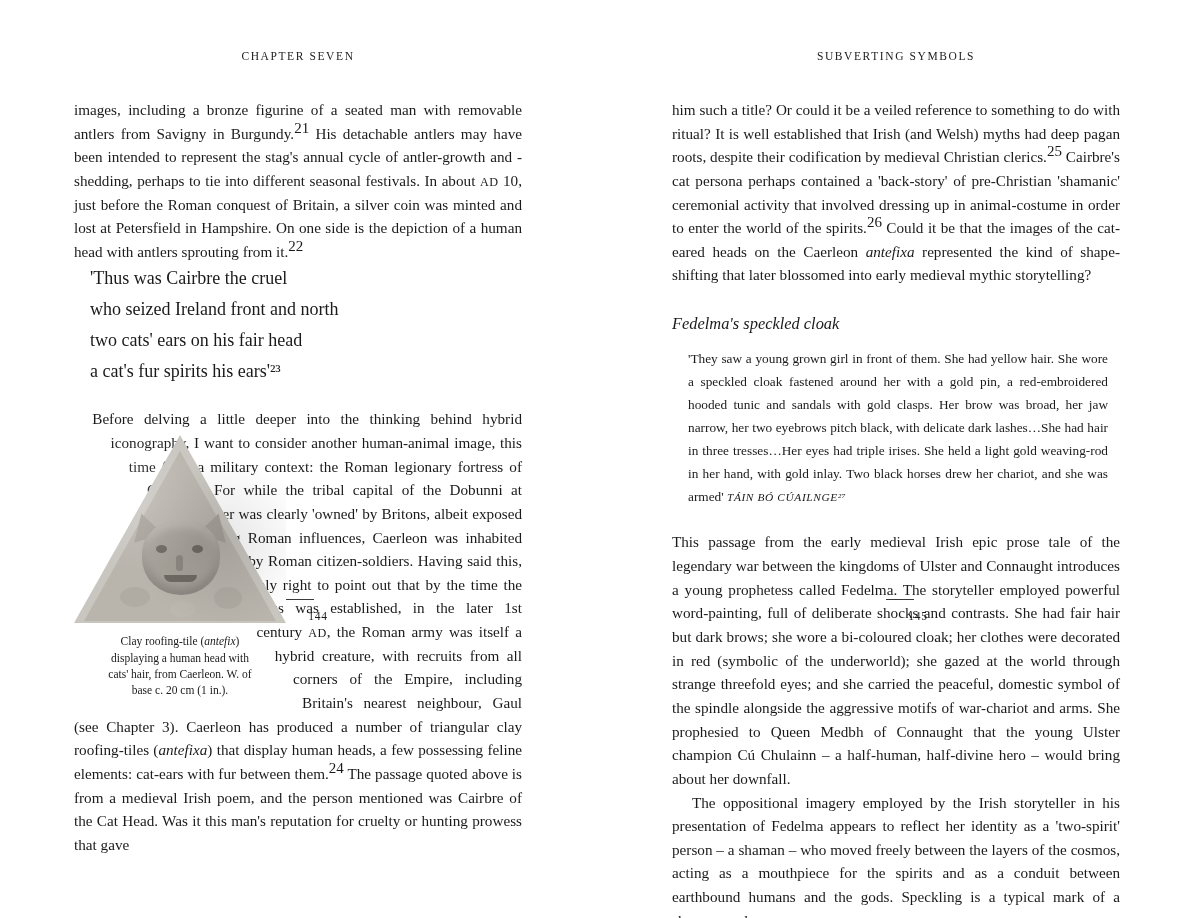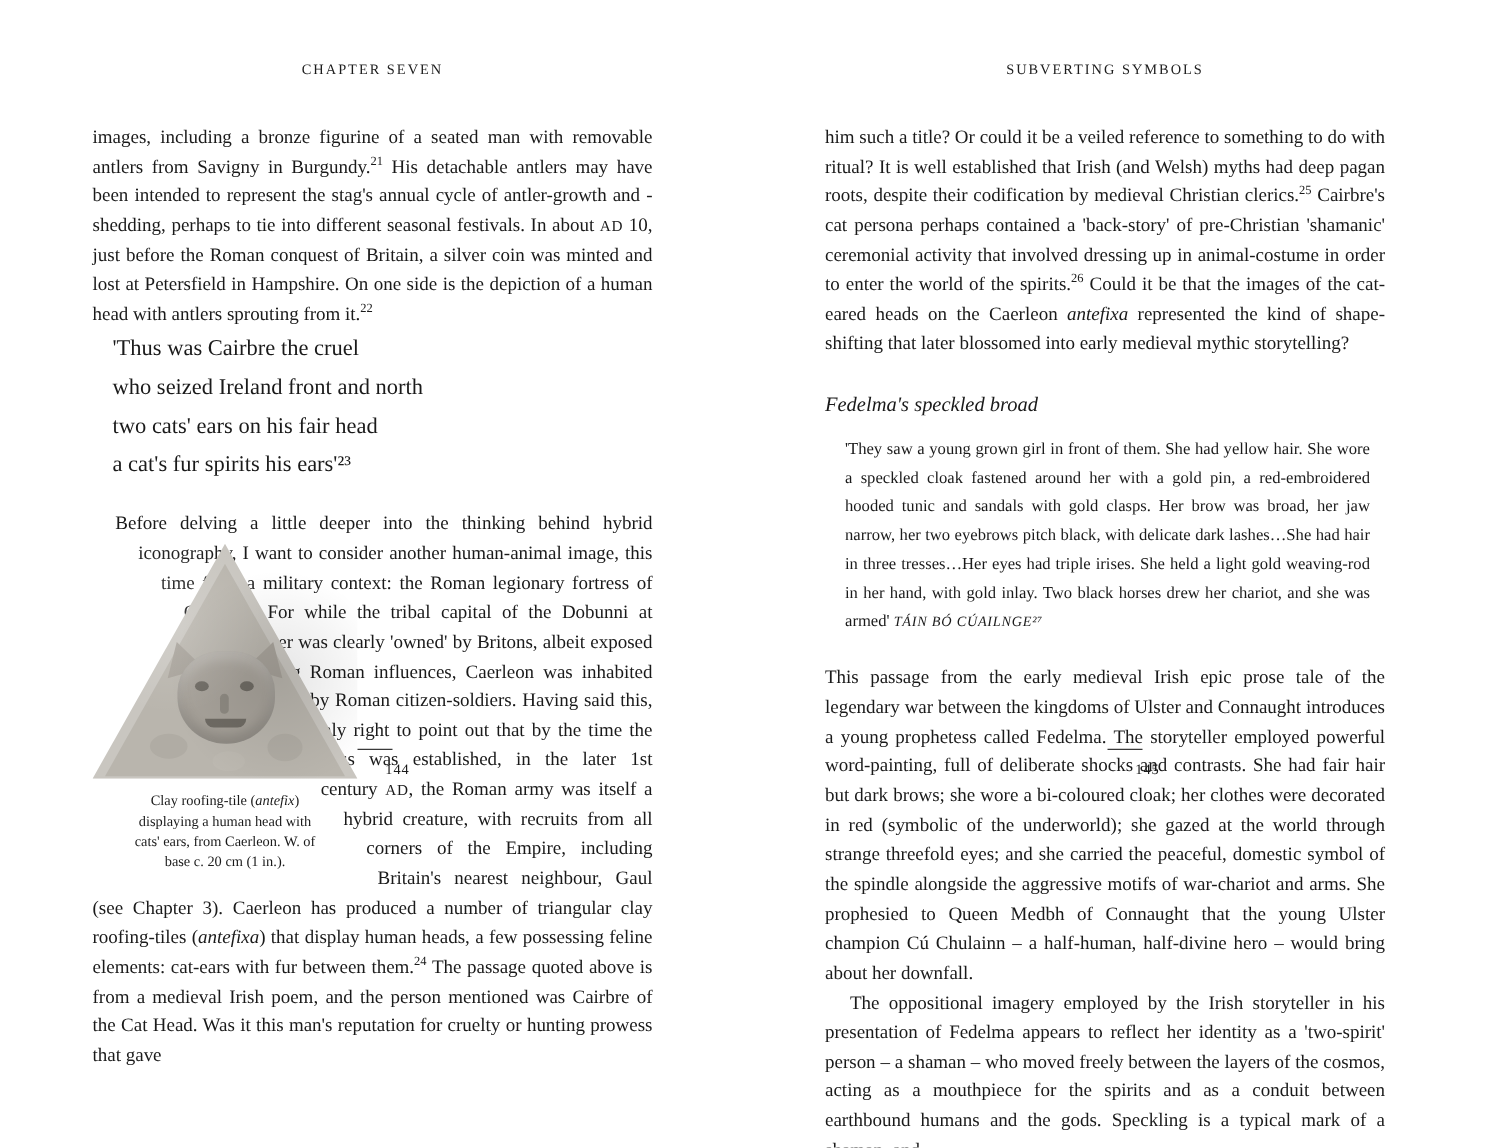--- a/index.html
+++ b/index.html
@@ -25,21 +25,21 @@
     position: relative;
     width: 600px;
     height: 648px;
   }
   .page-inner {
     position: absolute;
     top: 50px;
     bottom: 40px;
   }
   .page-left .page-inner { left: 74px; width: 448px; }
-  .page-right .page-inner { left: 60px; width: 448px; }
+  .page-right .page-inner { left: 72px; width: 448px; }
 
   .running-head {
     text-align: center;
     font-size: 11.5px;
     letter-spacing: 1.6px;
     color: #1c1c1c;
     text-transform: uppercase;
     margin-bottom: 36px;
     font-family: "Liberation Serif", serif;
   }
@@ -76,21 +76,21 @@
     text-align: justify;
     width: 420px;
   }
   .smallcaps-it {
     font-style: italic;
     font-size: 11.4px;
     letter-spacing: 0.6px;
   }
 
   sup {
-    font-size: 10px;
+    font-size: 15px;
     vertical-align: super;
     line-height: 0;
   }
   .sc { font-size: 12.2px; letter-spacing: 0.5px; }
 
   
   .figwrap {
     float: left;
     width: 212px;
     margin: 6px 16px 4px 0;
@@ -247,41 +247,41 @@
             <div class="mouth"></div>
           </div>
           <div class="blob b1"></div>
           <div class="blob b2"></div>
           <div class="blob b3"></div>
           <div class="grain"></div>
         </div>
         <div class="caption">
           <span>Clay roofing-tile (<i>antefix</i>)</span><br>
           <span>displaying a human head with</span><br>
-          <span>cats' ears, from Caerleon. W. of</span><br>
+          <span>cats' hair, from Caerleon. W. of</span><br>
           <span>base c. 20 cm (1 in.).</span>
         </div>
       </div>
 
       <p class="body">Before delving a little deeper into the thinking behind hybrid iconography, I want to consider another human-animal image, this time from a military context: the Roman legionary fortress of Caerleon. For while the tribal capital of the Dobunni at Cirencester was clearly 'owned' by Britons, albeit exposed to strong Roman influences, Caerleon was inhabited largely by Roman citizen-soldiers. Having said this, it is only right to point out that by the time the fortress was established, in the later 1st century <span class="sc">AD</span>, the Roman army was itself a hybrid creature, with recruits from all corners of the Empire, including Britain's nearest neighbour, Gaul (see Chapter 3). Caerleon has produced a number of triangular clay roofing-tiles (<i>antefixa</i>) that display human heads, a few possessing feline elements: cat-ears with fur between them.<sup>24</sup> The passage quoted above is from a medieval Irish poem, and the person mentioned was Cairbre of the Cat Head. Was it this man's reputation for cruelty or hunting prowess that gave</p>
     </div>
 
     <div class="folio-wrap">
       <div class="folio-rule"></div>
       <div class="folio">144</div>
     </div>
   </div>
 
   <div class="page page-right">
     <div class="page-inner">
       <div class="running-head">SUBVERTING SYMBOLS</div>
 
       <p class="body">him such a title? Or could it be a veiled reference to something to do with ritual? It is well established that Irish (and Welsh) myths had deep pagan roots, despite their codification by medieval Christian clerics.<sup>25</sup> Cairbre's cat persona perhaps contained a 'back-story' of pre-Christian 'shamanic' ceremonial activity that involved dressing up in animal-costume in order to enter the world of the spirits.<sup>26</sup> Could it be that the images of the cat-eared heads on the Caerleon <i>antefixa</i> represented the kind of shape-shifting that later blossomed into early medieval mythic storytelling?</p>
 
-      <div class="subhead">Fedelma's speckled broad</div>
+      <div class="subhead">Fedelma's speckled cloak</div>
 
       <div class="quote"><span>'They saw a young grown girl in front of them. She had yellow hair. She wore a speckled cloak fastened around her with a gold pin, a red-embroidered hooded tunic and sandals with gold clasps. Her brow was broad, her jaw narrow, her two eyebrows pitch black, with delicate dark lashes…She had hair in three tresses…Her eyes had triple irises. She held a light gold weaving-rod in her hand, with gold inlay. Two black horses drew her chariot, and she was armed'</span> <span class="smallcaps-it">TÁIN BÓ CÚAILNGE²⁷</span></div>
 
       <p class="body">This passage from the early medieval Irish epic prose tale of the legendary war between the kingdoms of Ulster and Connaught introduces a young prophetess called Fedelma. The storyteller employed powerful word-painting, full of deliberate shocks and contrasts. She had fair hair but dark brows; she wore a bi-coloured cloak; her clothes were decorated in red (symbolic of the underworld); she gazed at the world through strange threefold eyes; and she carried the peaceful, domestic symbol of the spindle alongside the aggressive motifs of war-chariot and arms. She prophesied to Queen Medbh of Connaught that the young Ulster champion Cú Chulainn – a half-human, half-divine hero – would bring about her downfall.</p>
       <p class="body indent">The oppositional imagery employed by the Irish storyteller in his presentation of Fedelma appears to reflect her identity as a 'two-spirit' person – a shaman – who moved freely between the layers of the cosmos, acting as a mouthpiece for the spirits and as a conduit between earthbound humans and the gods. Speckling is a typical mark of a shaman, and</p>
     </div>
 
     <div class="folio-wrap">
       <div class="folio-rule"></div>
       <div class="folio">145</div>

